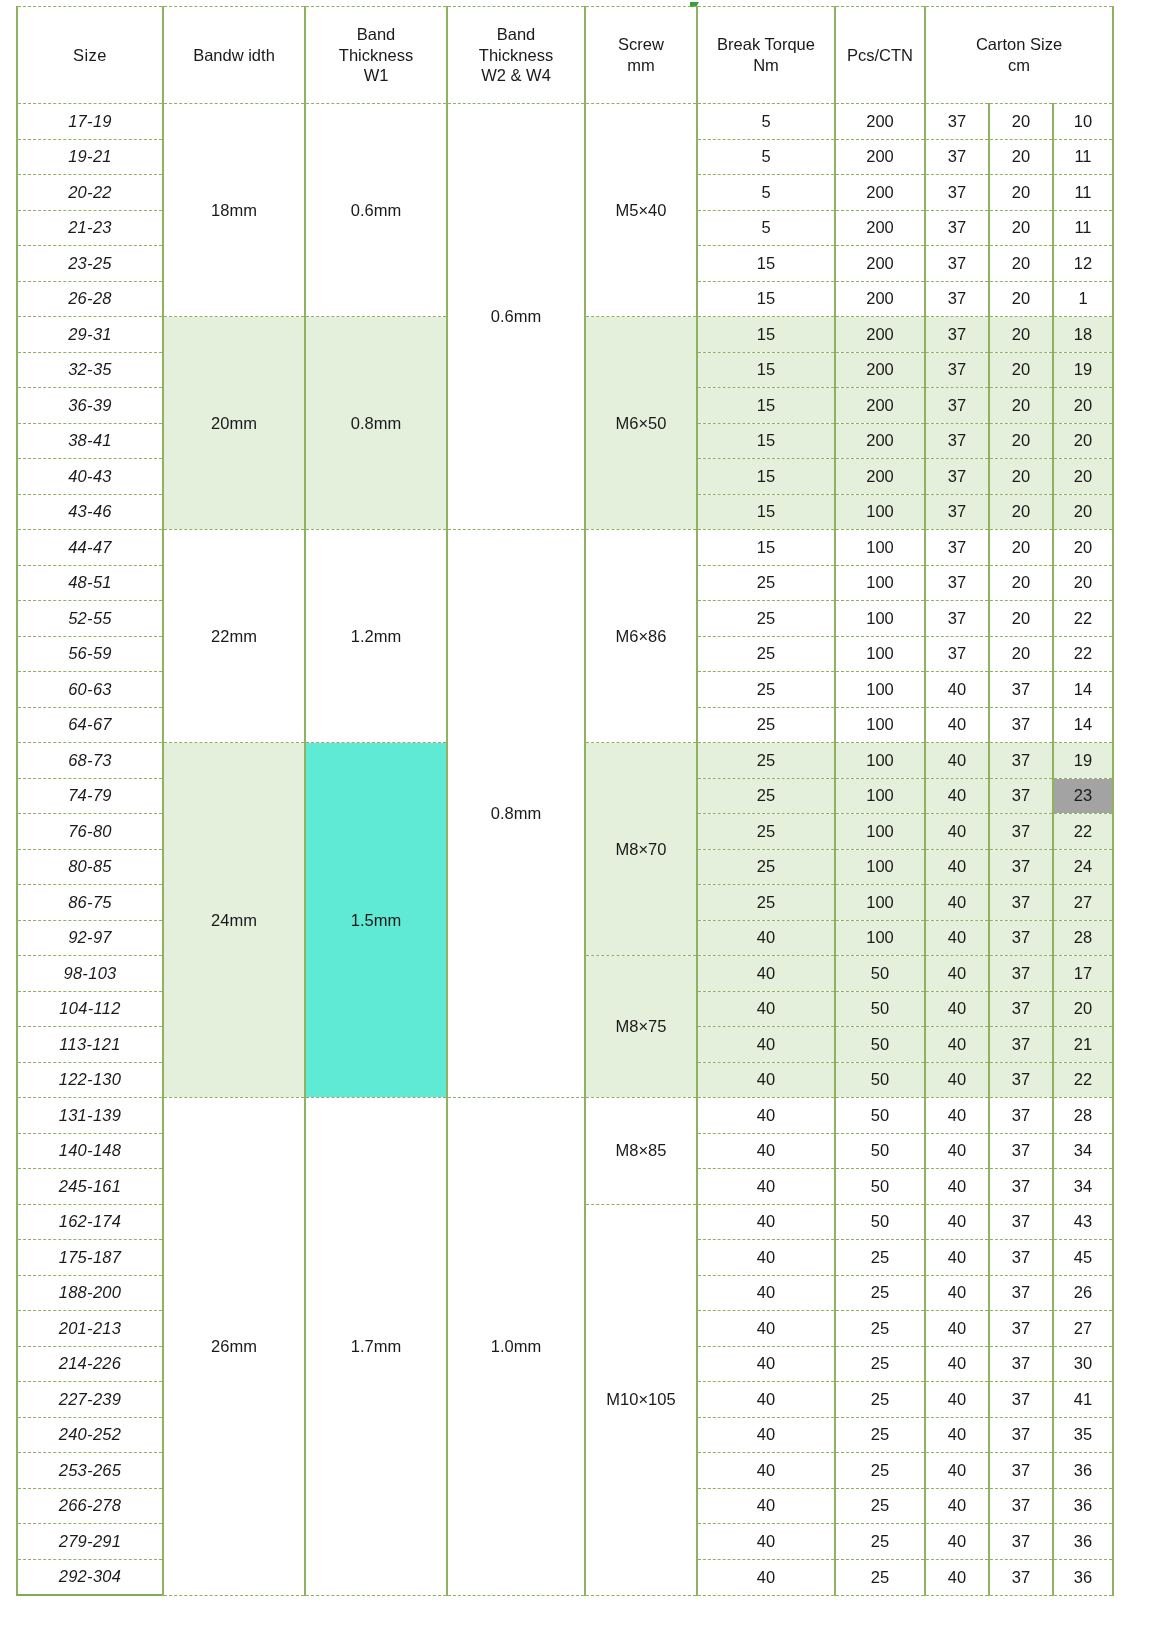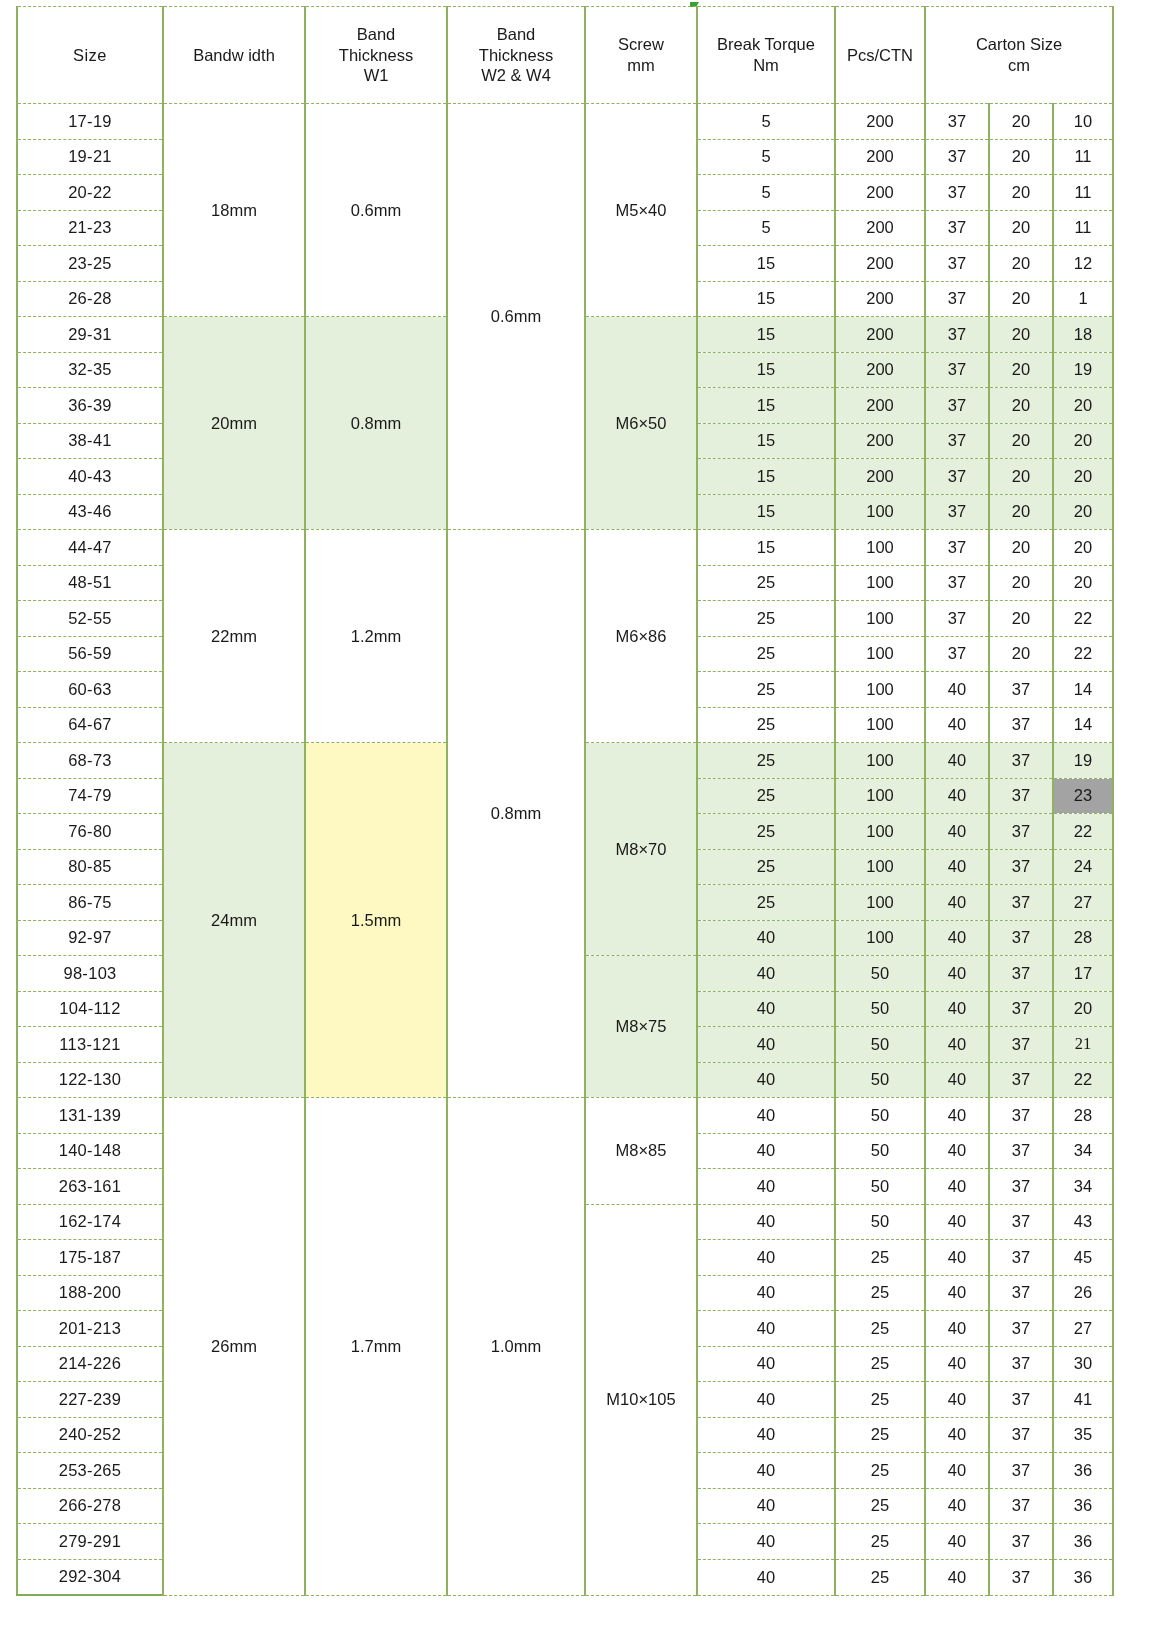--- a/index.html
+++ b/index.html
@@ -67,20 +67,21 @@
     background: #7FAC54;
     color: #ffffff;
     font-weight: bold;
     font-size: 21px;
     letter-spacing: .3px;
     border-left: 2px solid #7FAC54;
     border-right: 2px solid #7FAC54;
     border-top: 1.5px solid #ffffff;
     border-bottom: 0;
     height: 34.5px;
+    font-style: italic;
   }
   #spec-table tr:last-child .size-cell {
     border-bottom: 2px solid #7FAC54;
   }
 
   
   .band td { background: #E5F0DC; }
 
   
   .span-cell {
@@ -307,21 +308,21 @@
         <td class="size-cell">64-67</td>
         <td>25</td>
         <td>100</td>
         <td>40</td>
         <td>37</td>
         <td>14</td>
       </tr>
       <tr class="data-row band">
         <td class="size-cell">68-73</td>
         <td rowspan="10" class="span-cell banded" style="background: rgb(229, 240, 220);">24mm</td>
-        <td rowspan="10" class="span-cell banded" style="background: #fef9c3;">1.5mm</td>
+        <td rowspan="10" class="span-cell banded" style="background: #5eead4;">1.5mm</td>
         <td rowspan="6" class="span-cell banded" style="background: rgb(229, 240, 220);">M8×70</td>
         <td style="background: rgb(229, 240, 220);">25</td>
         <td style="background: rgb(229, 240, 220);">100</td>
         <td style="background: rgb(229, 240, 220);">40</td>
         <td style="background: rgb(229, 240, 220);">37</td>
         <td style="background: rgb(229, 240, 220);">19</td>
       </tr>
       <tr class="data-row band">
         <td class="size-cell">74-79</td>
         <td style="background: rgb(229, 240, 220);">25</td>
@@ -378,21 +379,21 @@
         <td style="background: rgb(229, 240, 220);">40</td>
         <td style="background: rgb(229, 240, 220);">37</td>
         <td style="background: rgb(229, 240, 220);">20</td>
       </tr>
       <tr class="data-row band">
         <td class="size-cell">113-121</td>
         <td style="background: rgb(229, 240, 220);">40</td>
         <td style="background: rgb(229, 240, 220);">50</td>
         <td style="background: rgb(229, 240, 220);">40</td>
         <td style="background: rgb(229, 240, 220);">37</td>
-        <td style="background: rgb(229, 240, 220); font-family: Liberation Serif, serif;">21</td>
+        <td style="background: rgb(229, 240, 220);">21</td>
       </tr>
       <tr class="data-row band">
         <td class="size-cell">122-130</td>
         <td style="background: rgb(229, 240, 220);">40</td>
         <td style="background: rgb(229, 240, 220);">50</td>
         <td style="background: rgb(229, 240, 220);">40</td>
         <td style="background: rgb(229, 240, 220);">37</td>
         <td style="background: rgb(229, 240, 220);">22</td>
       </tr>
       <tr class="data-row">
@@ -409,21 +410,21 @@
       </tr>
       <tr class="data-row">
         <td class="size-cell">140-148</td>
         <td>40</td>
         <td>50</td>
         <td>40</td>
         <td>37</td>
         <td>34</td>
       </tr>
       <tr class="data-row">
-        <td class="size-cell">263-161</td>
+        <td class="size-cell">245-161</td>
         <td>40</td>
         <td>50</td>
         <td>40</td>
         <td>37</td>
         <td>34</td>
       </tr>
       <tr class="data-row">
         <td class="size-cell">162-174</td>
         <td rowspan="11" class="span-cell">M10×105</td>
         <td>40</td>

